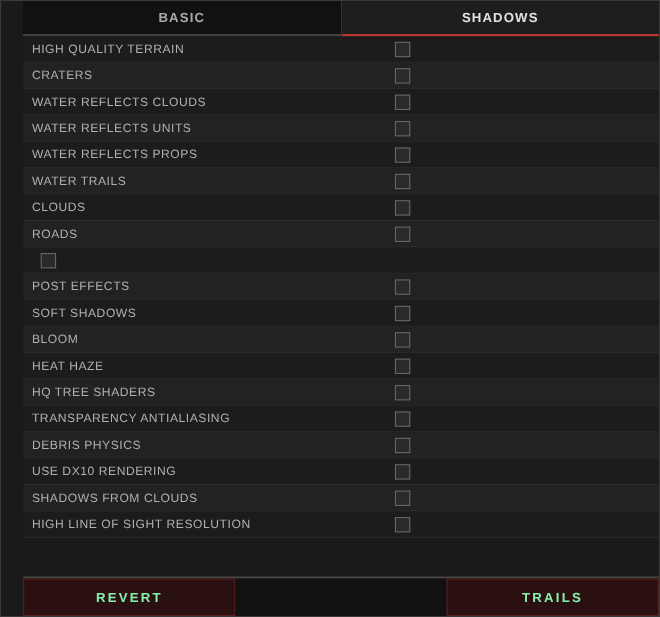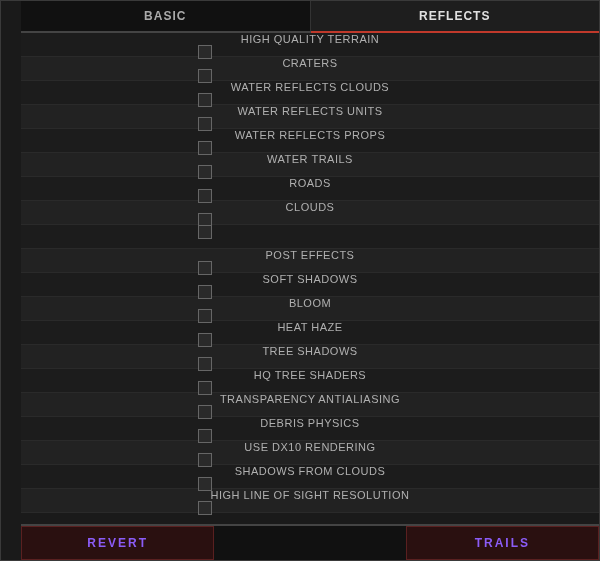--- a/index.html
+++ b/index.html
@@ -85,21 +85,20 @@
       background: #555;
       border: 1px solid #666;
     }
 
     .setting-row {
       display: flex;
       align-items: center;
       height: 24px;
       padding: 0 8px;
       border-bottom: 1px solid #2a2a2a;
-      flex-direction: column;
     }
 
     .setting-row:nth-child(odd) {
       background: #1c1c1c;
     }
 
     .setting-row:nth-child(even) {
       background: #222;
     }
 
@@ -142,38 +141,38 @@
 
     .footer-btn {
       flex: 1;
       display: flex;
       align-items: center;
       justify-content: center;
       cursor: pointer;
       font-size: 12px;
       font-weight: bold;
       letter-spacing: 2px;
-      color: #8b5cf6;
+      color: #86efac;
       background: #2a1010;
       border: 1px solid #5a2020;
     }
 
     .footer-spacer {
       flex: 1;
       background: #111;
     }
   </style>
 </head>
 <body>
 
 <div class="container">
 
   <div class="tabs">
     <div class="tab">BASIC</div>
-    <div class="tab active">REFLECTS</div>
+    <div class="tab active">SHADOWS</div>
   </div>
 
   <div class="content">
     <div class="settings-list" id="settings-list">
     <div class="setting-row">
           <span class="setting-label">HIGH QUALITY TERRAIN</span>
           <div class="setting-checkbox-area">
             <input type="checkbox" class="setting-checkbox" style="">
           </div>
         </div>
@@ -201,32 +200,32 @@
             <input type="checkbox" class="setting-checkbox" style="">
           </div>
         </div>
         <div class="setting-row">
           <span class="setting-label">WATER TRAILS</span>
           <div class="setting-checkbox-area">
             <input type="checkbox" class="setting-checkbox" style="">
           </div>
         </div>
         <div class="setting-row">
+          <span class="setting-label">CLOUDS</span>
+          <div class="setting-checkbox-area">
+            <input type="checkbox" class="setting-checkbox" style="">
+          </div>
+        </div>
+        <div class="setting-row">
           <span class="setting-label">ROADS</span>
           <div class="setting-checkbox-area">
             <input type="checkbox" class="setting-checkbox" style="">
           </div>
         </div>
         <div class="setting-row">
-          <span class="setting-label">CLOUDS</span>
-          <div class="setting-checkbox-area">
-            <input type="checkbox" class="setting-checkbox" style="">
-          </div>
-        </div>
-        <div class="setting-row">
           <div class="setting-checkbox-area">
             <input type="checkbox" class="setting-checkbox" style="">
           </div>
         </div>
         <div class="setting-row">
           <span class="setting-label">POST EFFECTS</span>
           <div class="setting-checkbox-area">
             <input type="checkbox" class="setting-checkbox" style="">
           </div>
         </div>
@@ -237,26 +236,20 @@
           </div>
         </div>
         <div class="setting-row">
           <span class="setting-label">BLOOM</span>
           <div class="setting-checkbox-area">
             <input type="checkbox" class="setting-checkbox" style="">
           </div>
         </div>
         <div class="setting-row">
           <span class="setting-label">HEAT HAZE</span>
-          <div class="setting-checkbox-area">
-            <input type="checkbox" class="setting-checkbox" style="">
-          </div>
-        </div>
-        <div class="setting-row">
-          <span class="setting-label">TREE SHADOWS</span>
           <div class="setting-checkbox-area">
             <input type="checkbox" class="setting-checkbox" style="">
           </div>
         </div>
         <div class="setting-row">
           <span class="setting-label">HQ TREE SHADERS</span>
           <div class="setting-checkbox-area">
             <input type="checkbox" class="setting-checkbox" style="">
           </div>
         </div>

